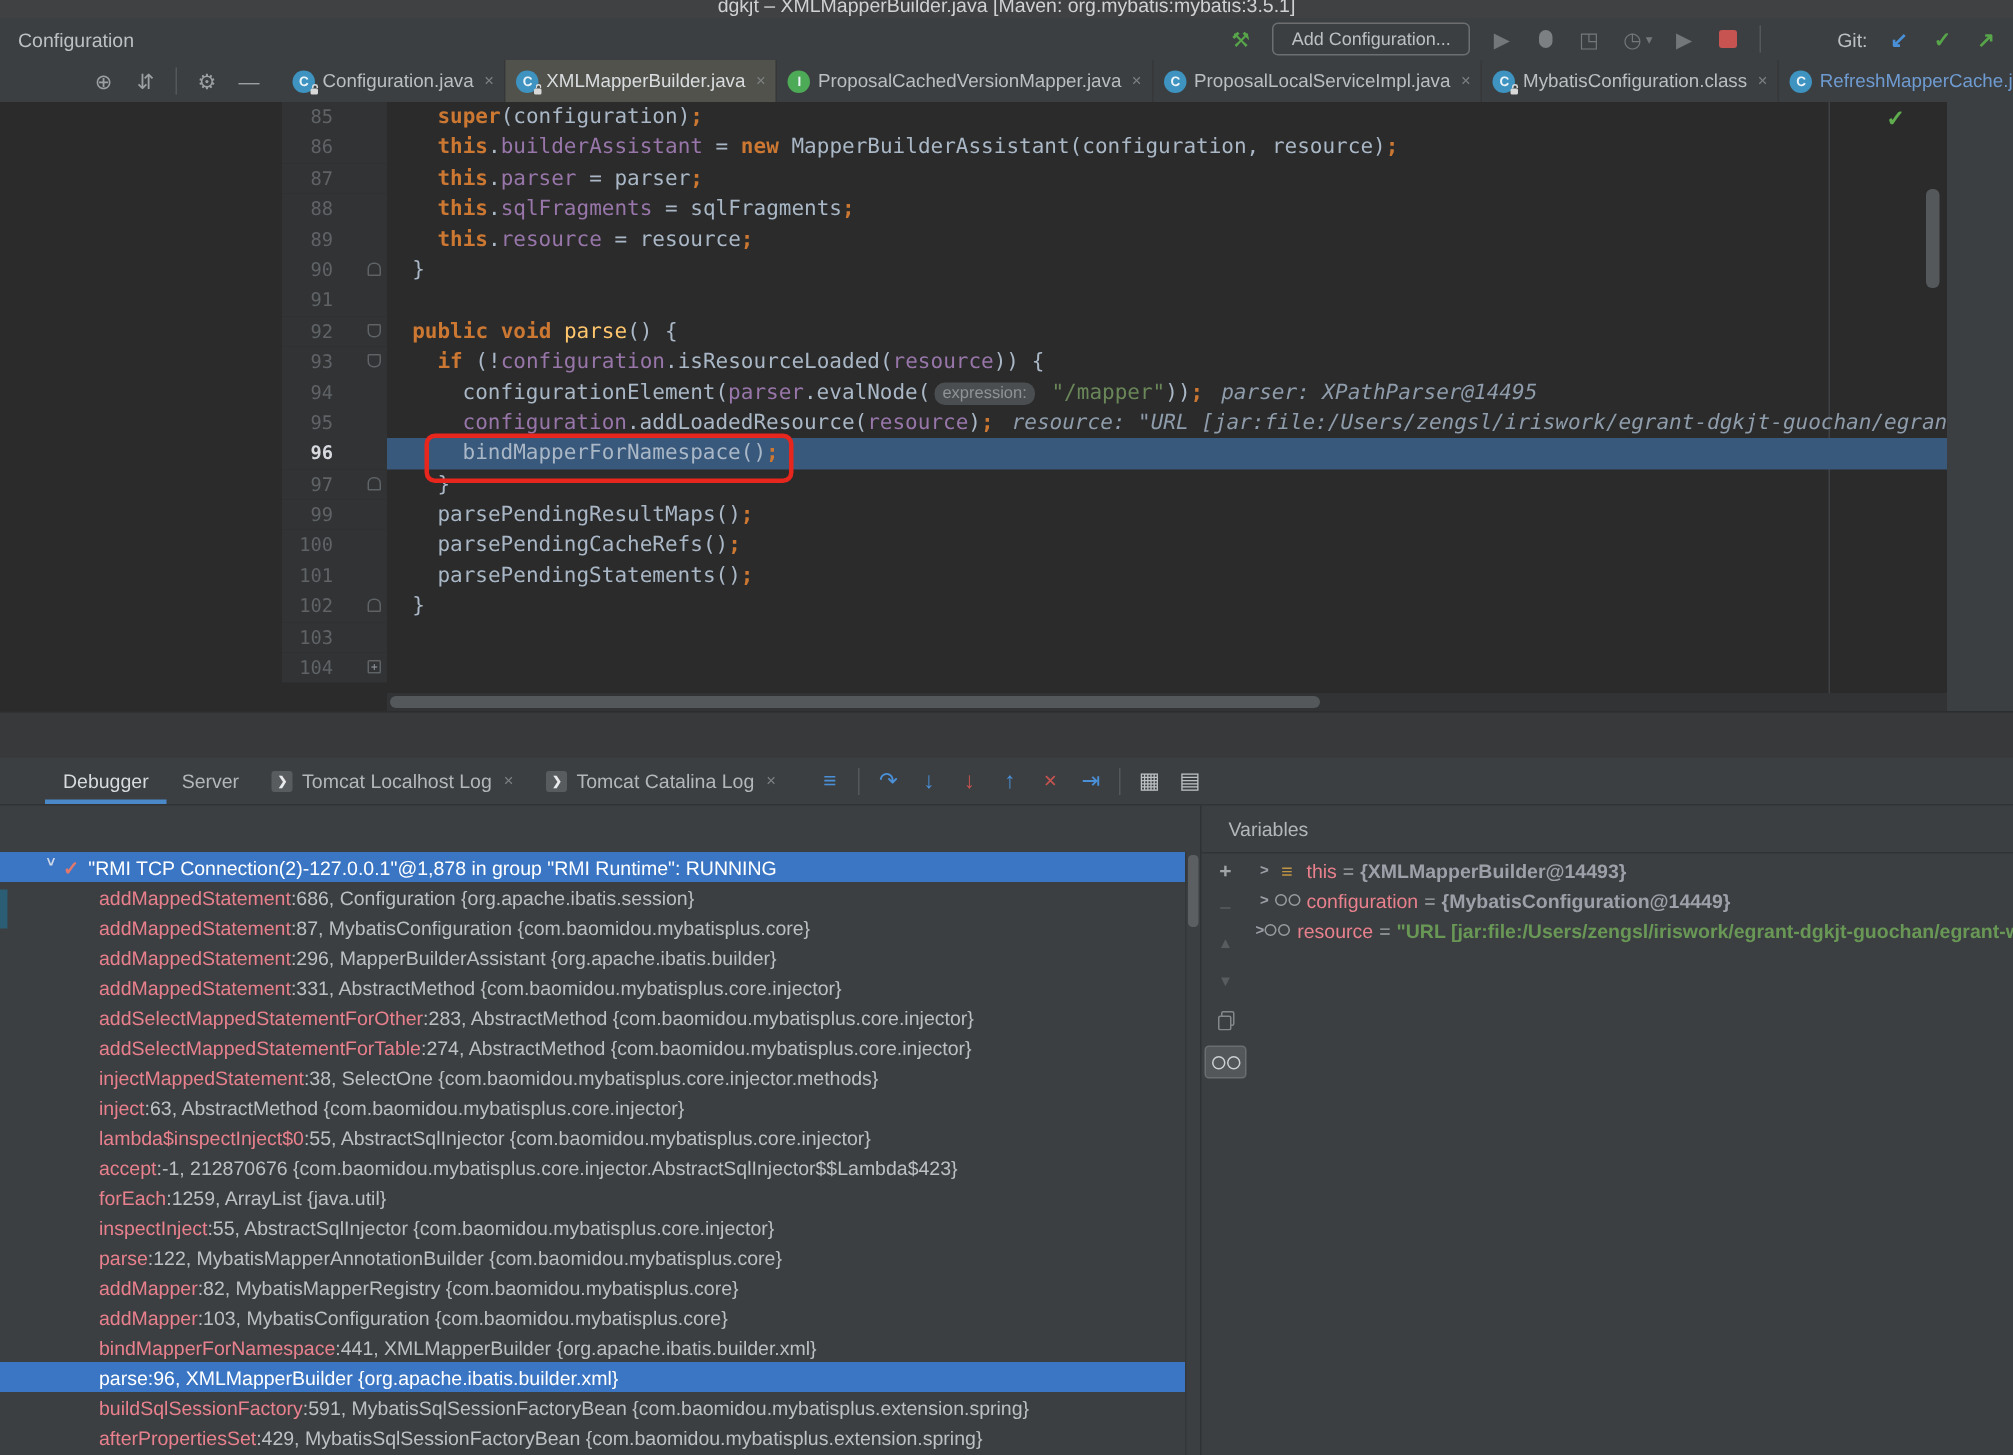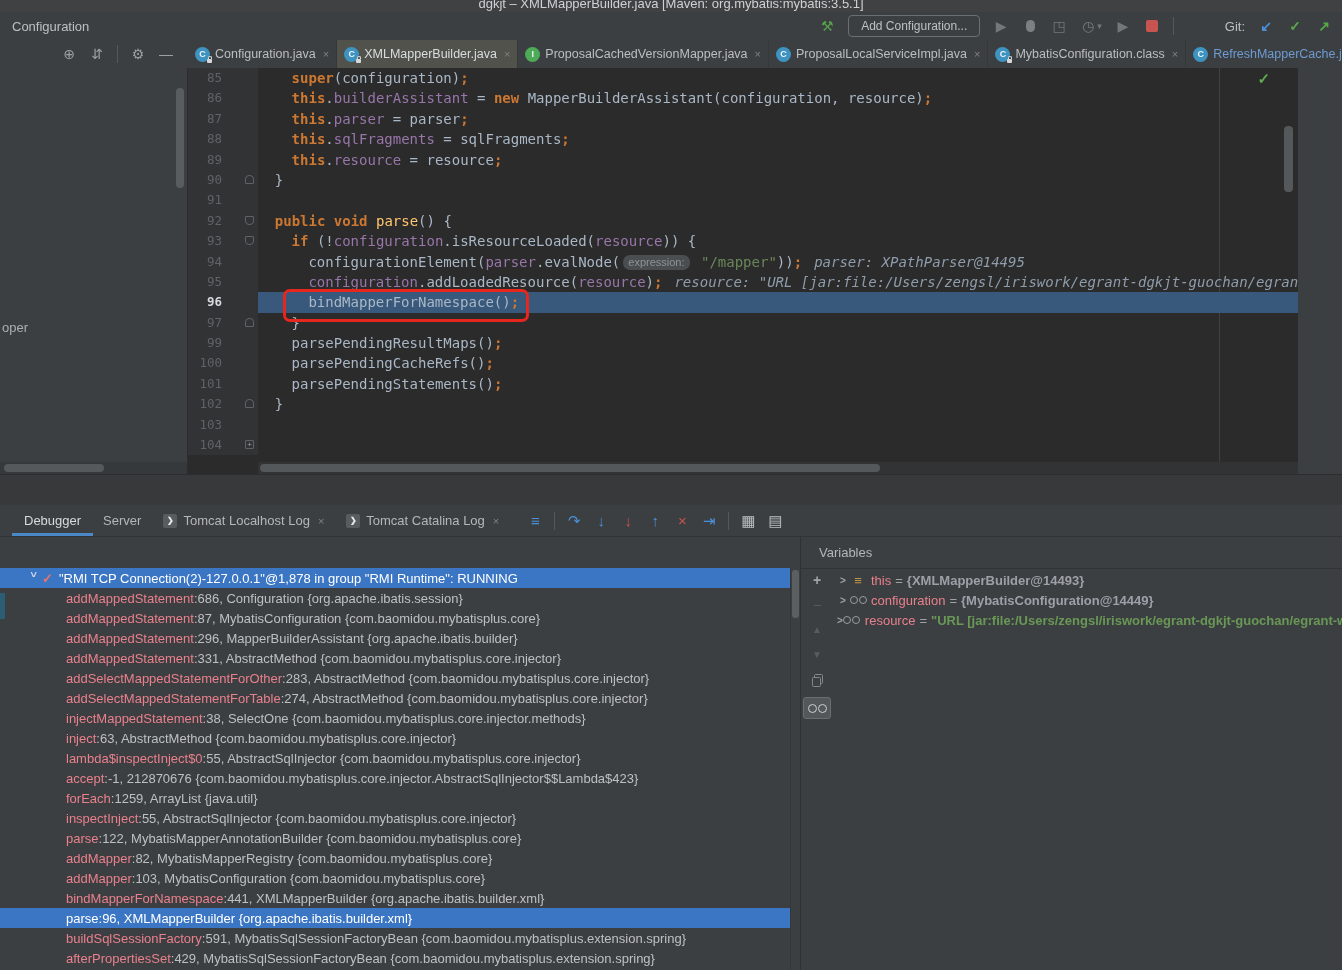--- a/index.html
+++ b/index.html
@@ -71,21 +71,21 @@
   .insp-ok{position:absolute;right:28px;top:2px;font-size:15px;font-weight:bold;color:#5fad4e;z-index:6;}
   .ed-vscroll{position:absolute;right:5px;top:58px;width:9px;height:66px;background:#55585a;border-radius:4px;z-index:6;}
   .ed-htrack{position:absolute;left:258px;right:0;bottom:0;height:12px;background:#313335;z-index:6;}
   .ed-hthumb{position:absolute;left:2px;top:2px;width:620px;height:8px;background:#55585a;border-radius:4px;}
 
   
   .between{position:absolute;left:0;top:474px;width:100%;height:31px;background:#37393b;border-top:1px solid #2b2d2f;border-bottom:1px solid #4a4d4f;}
 
   
   .debug{position:absolute;left:0;top:505px;width:100%;height:465px;background:#3c3f41;}
-  .dbg-tabs{position:absolute;left:0;top:0;width:100%;height:32px;border-bottom:1px solid #323335;display:flex;align-items:center;padding-left:24px;box-sizing:border-box;gap:22px;}
+  .dbg-tabs{position:absolute;left:0;top:0;width:100%;height:32px;border-bottom:1px solid #323335;display:flex;align-items:center;padding-left:42px;box-sizing:border-box;gap:22px;}
   .dbg-tab{position:relative;height:100%;display:flex;align-items:center;gap:6px;font-size:13px;color:#b4b7ba;}
   .dbg-tab.active{color:#d7dade;}
   .dbg-tab.active::after{content:'';position:absolute;left:-12px;right:-12px;bottom:0;height:3px;background:#4a88c7;}
   .console-ic{width:14px;height:14px;background:#595c5e;border-radius:2px;display:flex;align-items:center;justify-content:center;
               color:#e8eaec;font-size:8px;font-weight:bold;}
   .dbg-toolicons{display:flex;align-items:center;gap:11px;margin-left:6px;}
   .dbg-toolicons .icon{font-size:15px;}
   .dbg-sub{position:absolute;left:0;top:32px;width:790px;height:31px;border-bottom:1px solid #323335;display:flex;align-items:center;padding-left:30px;box-sizing:border-box;gap:28px;}
   .sub-tab{position:relative;height:100%;display:flex;align-items:center;font-size:13px;color:#b4b7ba;}
   .sub-tab.active::after{content:'';position:absolute;left:-14px;right:-14px;bottom:0;height:3px;background:#4a88c7;}
@@ -314,27 +314,20 @@
           <div class="codetext" style="padding-left: 0px;"></div>
         </div>
         <div class="line">
           <div class="gut">
             <span class="lnum">104</span>
             <span class="fold fold-plus">+</span>
           </div>
           <div class="codetext" style="padding-left: 0px;"></div>
         </div>
       </div>
-    <div class="left-panel">
-      <span class="lp-text">oper</span>
-      <div class="lp-vscroll"></div>
-      <div class="lp-htrack">
-        <div class="lp-hthumb"></div>
-      </div>
-    </div>
     <div class="red-box"></div>
     <span class="insp-ok">✓</span>
     <div class="ed-vscroll"></div>
     <div class="ed-htrack">
       <div class="ed-hthumb"></div>
     </div>
   </div>
 
   <div class="between"></div>
 

